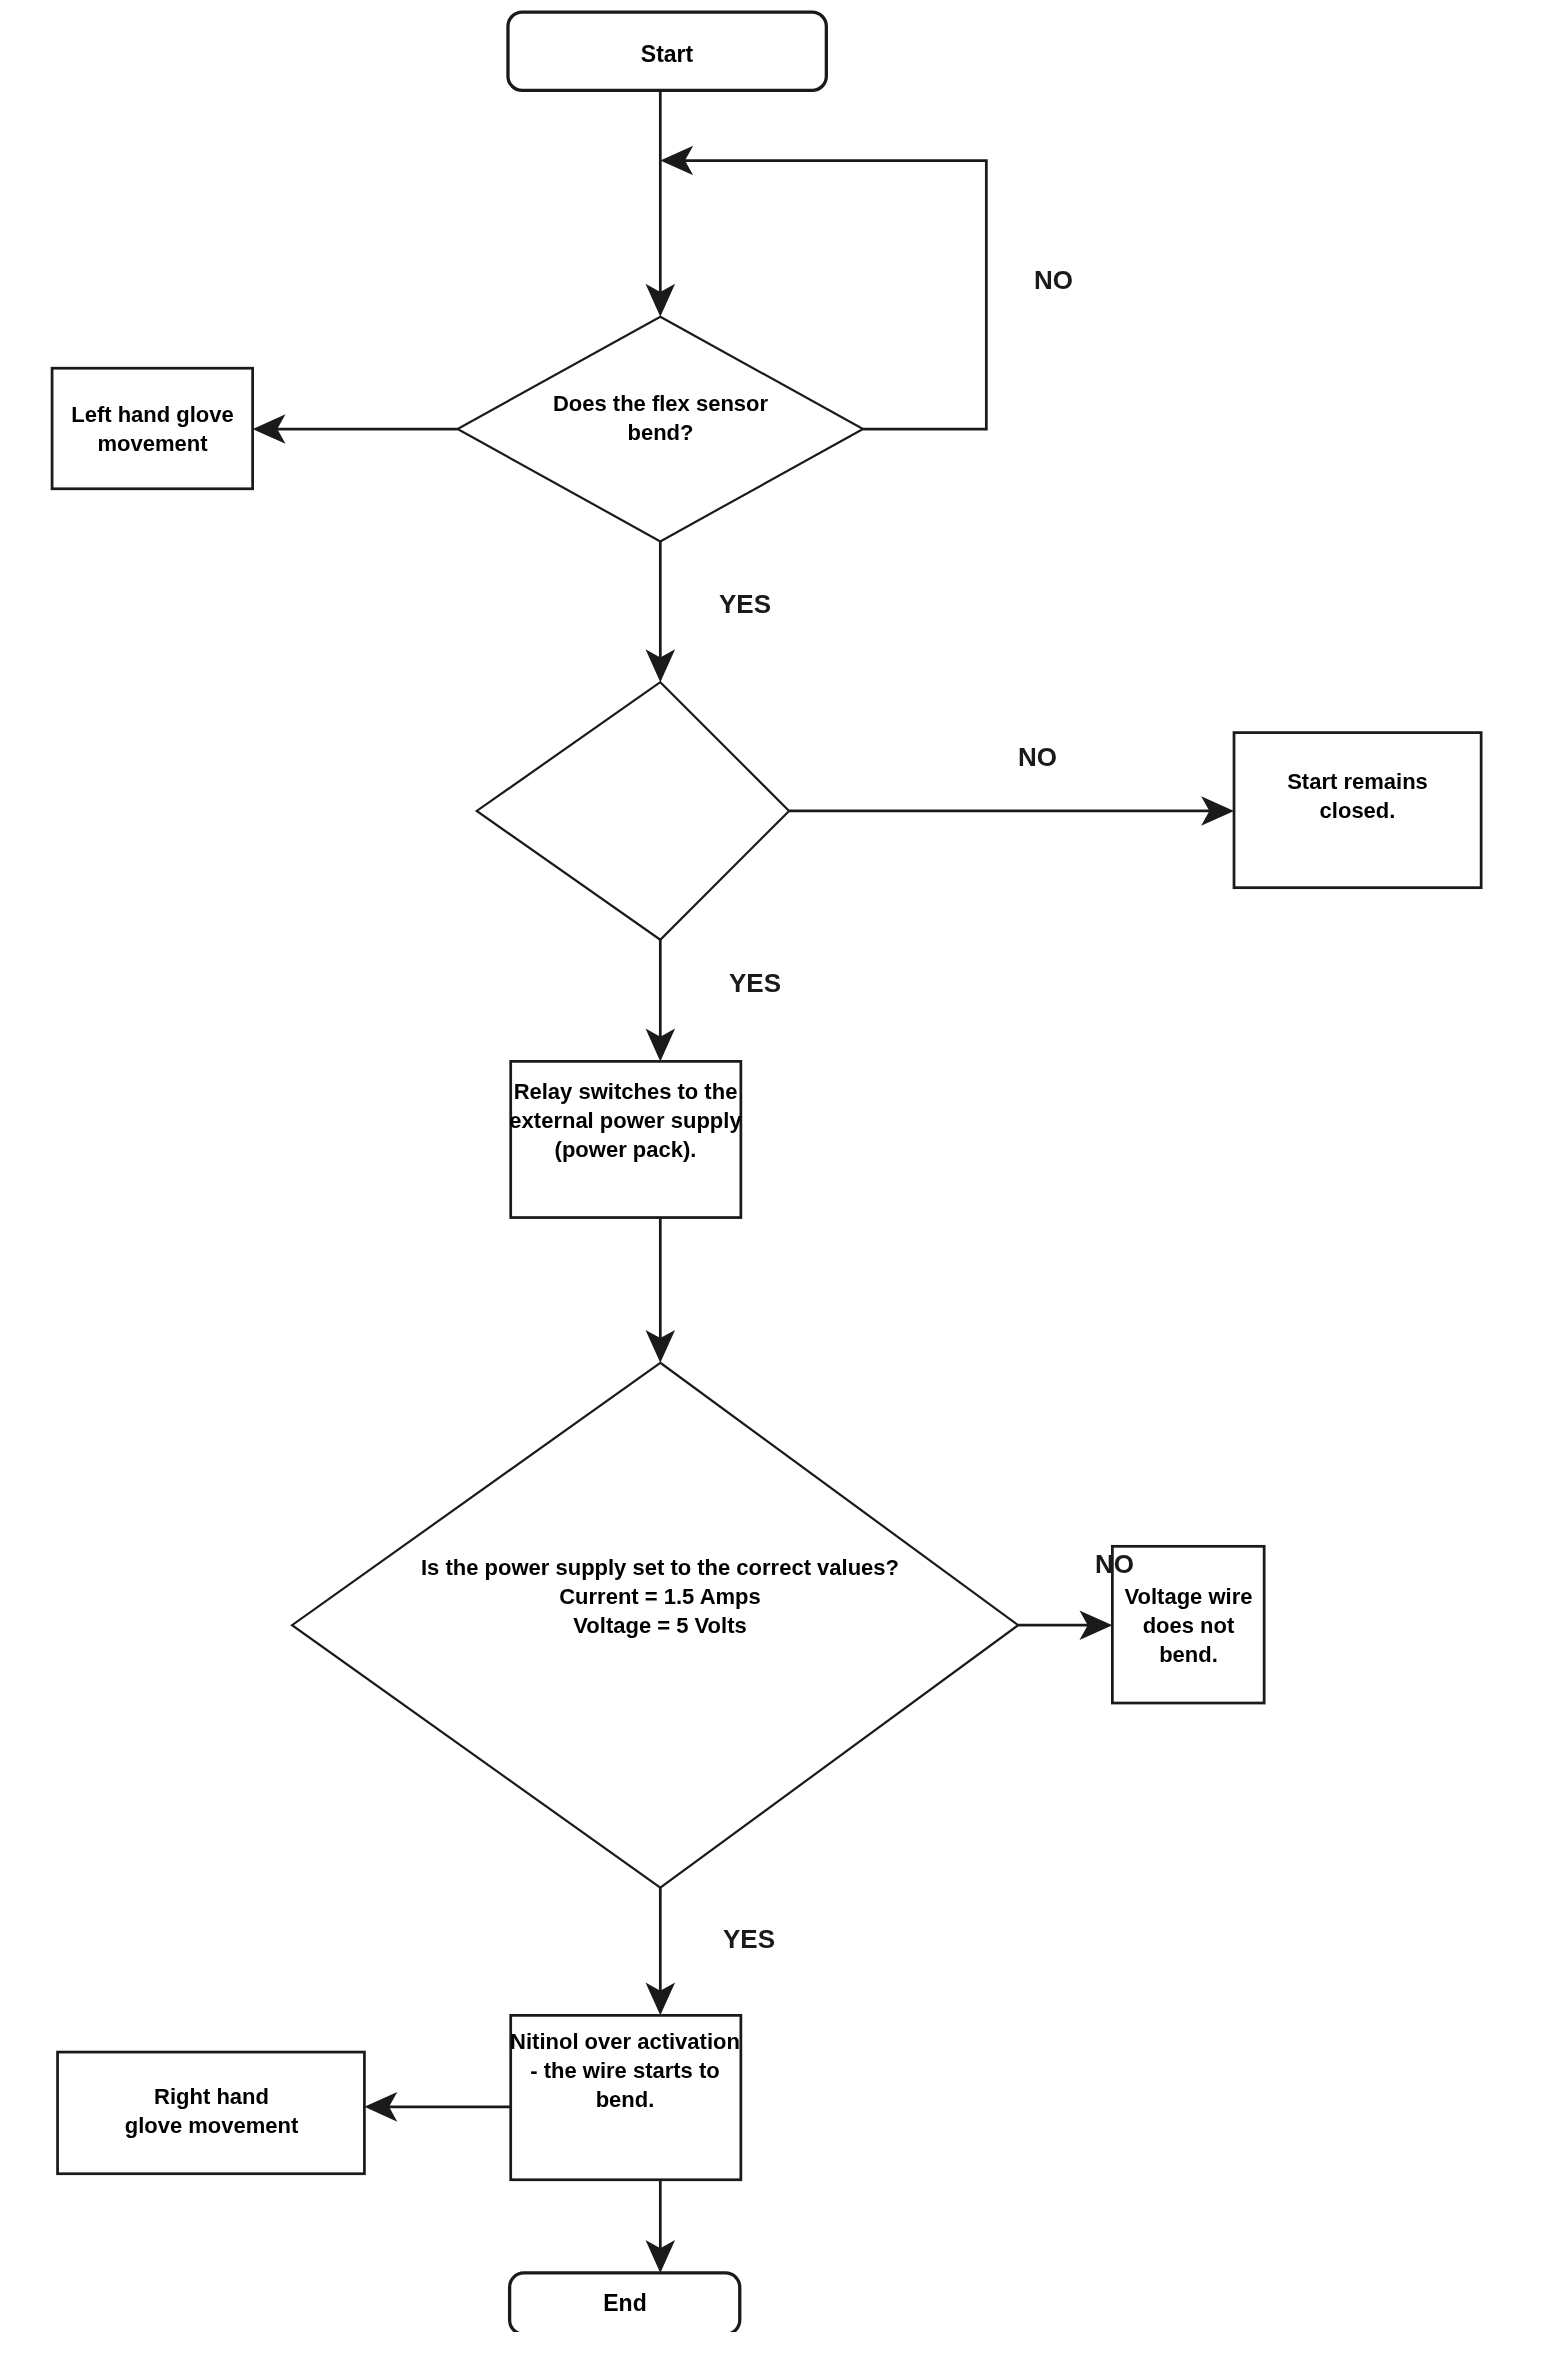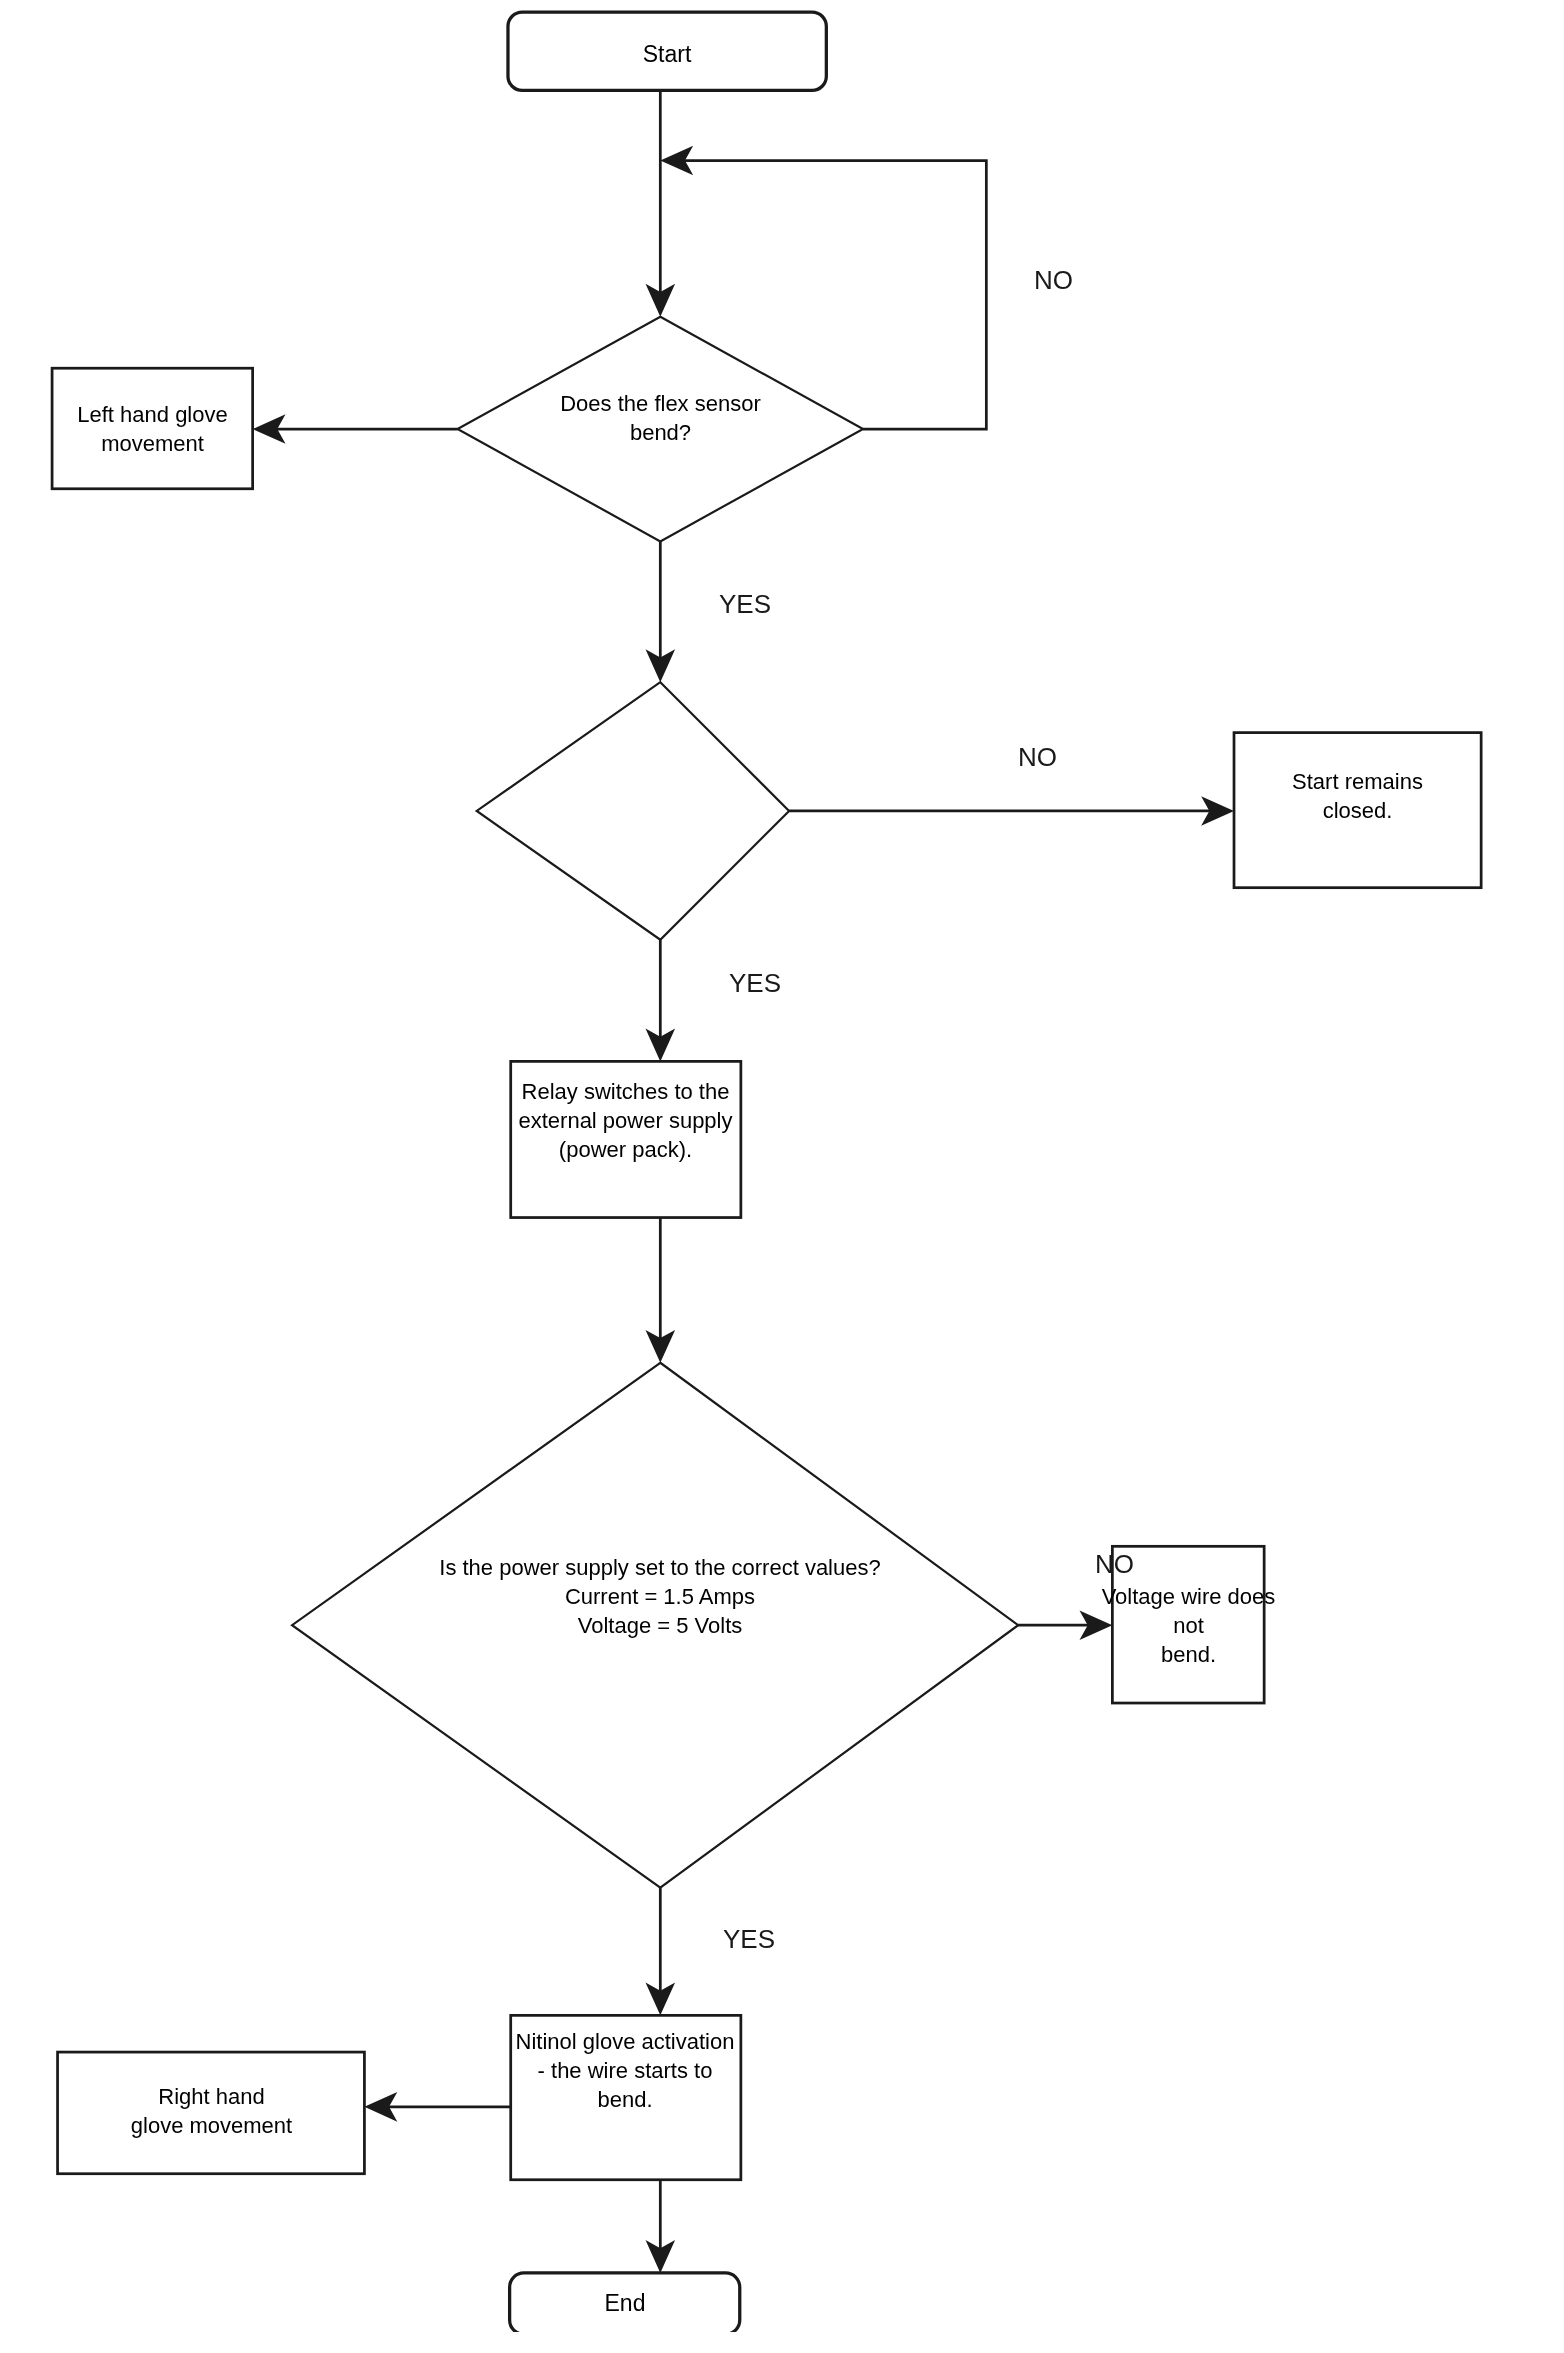--- a/index.html
+++ b/index.html
@@ -9,20 +9,21 @@
   }
   body {
     font-family: "Liberation Sans", sans-serif;
   }
   #flowchart-root {
     position: relative;
     width: 1565px;
     height: 2332px;
     background: #ffffff;
     overflow: hidden;
+    font-weight: bold;
   }
   svg.chart-layer {
     position: absolute;
     top: 0;
     left: 0;
     width: 1565px;
     height: 2354px;
     display: block;
   }
   .node-shape {
@@ -143,21 +144,21 @@
 external power supply
 (power pack).</div>
 
   <div class="node-label" style="left:315px; top:1553px; width:690px;">Is the power supply set to the correct values?
 Current = 1.5 Amps
 Voltage = 5 Volts</div>
 
   <div class="node-label" style="left:1101px; top:1582px; width:175px;">Voltage wire does not
 bend.</div>
 
-  <div class="node-label" style="left:508px; top:2027px; width:234px;">Nitinol glove activation
+  <div class="node-label" style="left:508px; top:2027px; width:234px;">Nitinol over activation
 - the wire starts to
 bend.</div>
 
   <div class="node-label" style="left:58px; top:2082px; width:307px;">Right hand
 glove movement</div>
 
   <div class="node-label" style="left:510px; top:2288px; width:230px; font-size:23px;">End</div>
 
   <div class="edge-label" style="left:1034px; top:267px;">NO</div>
 

